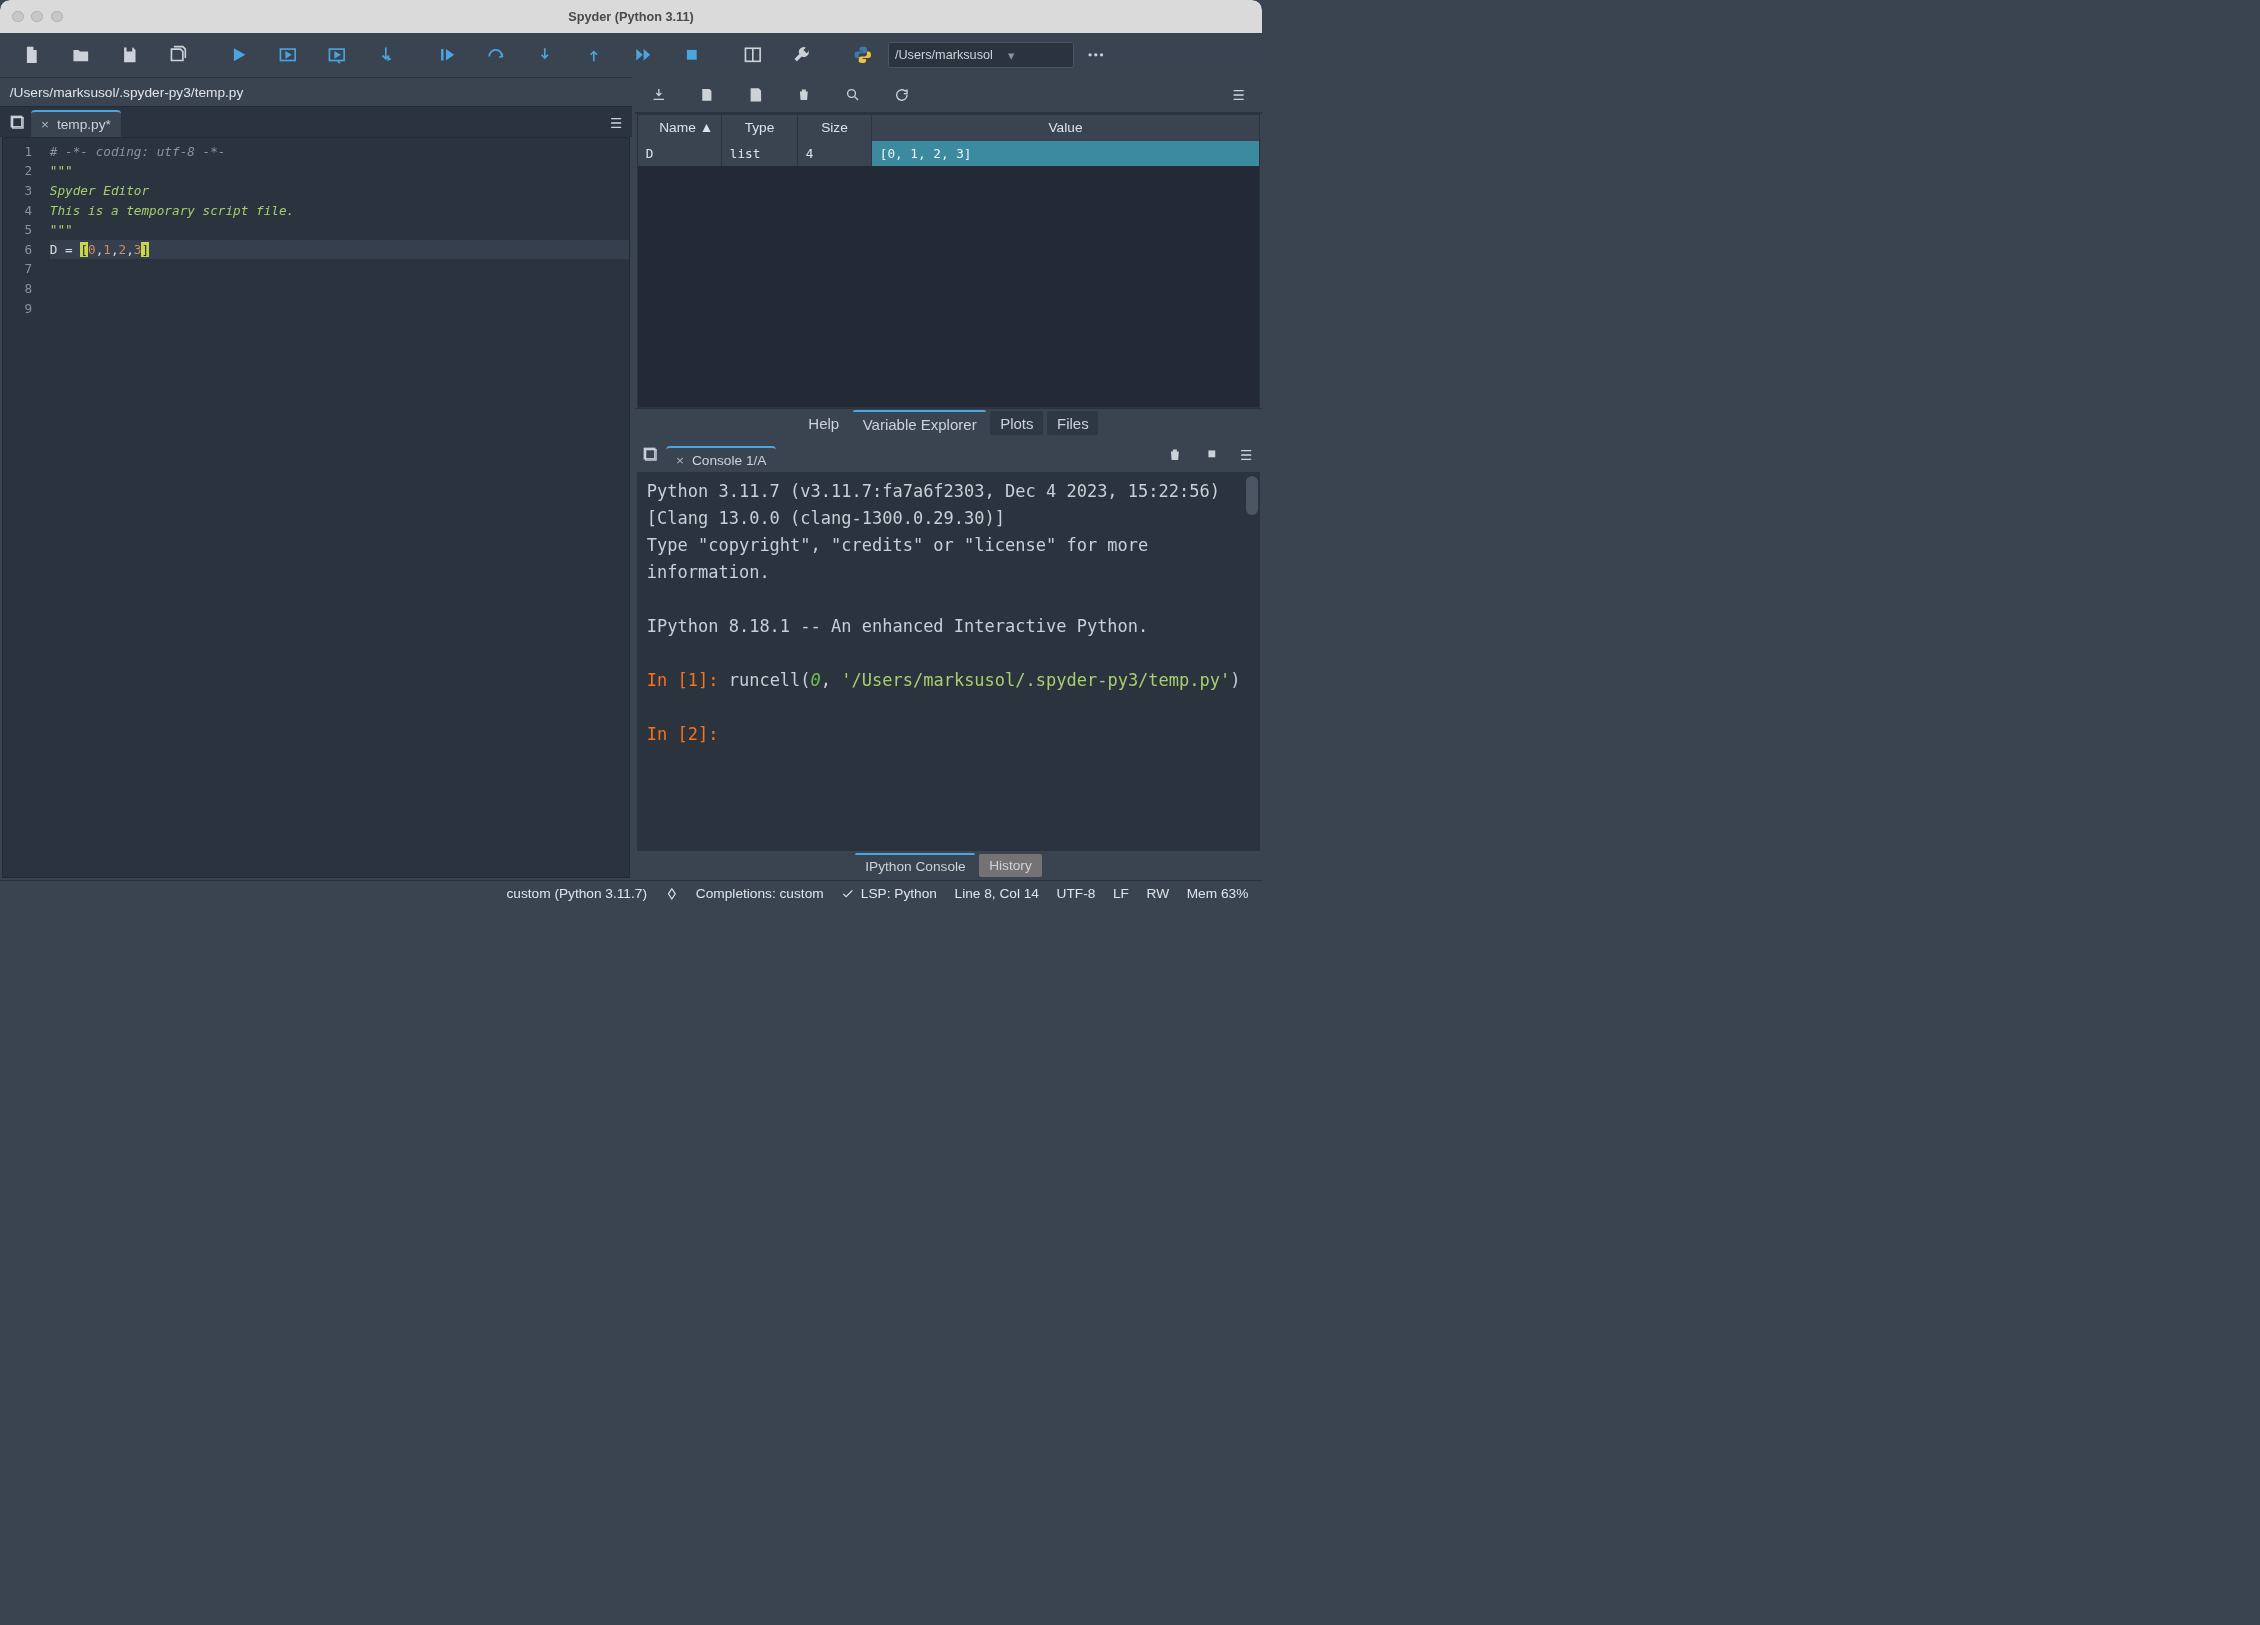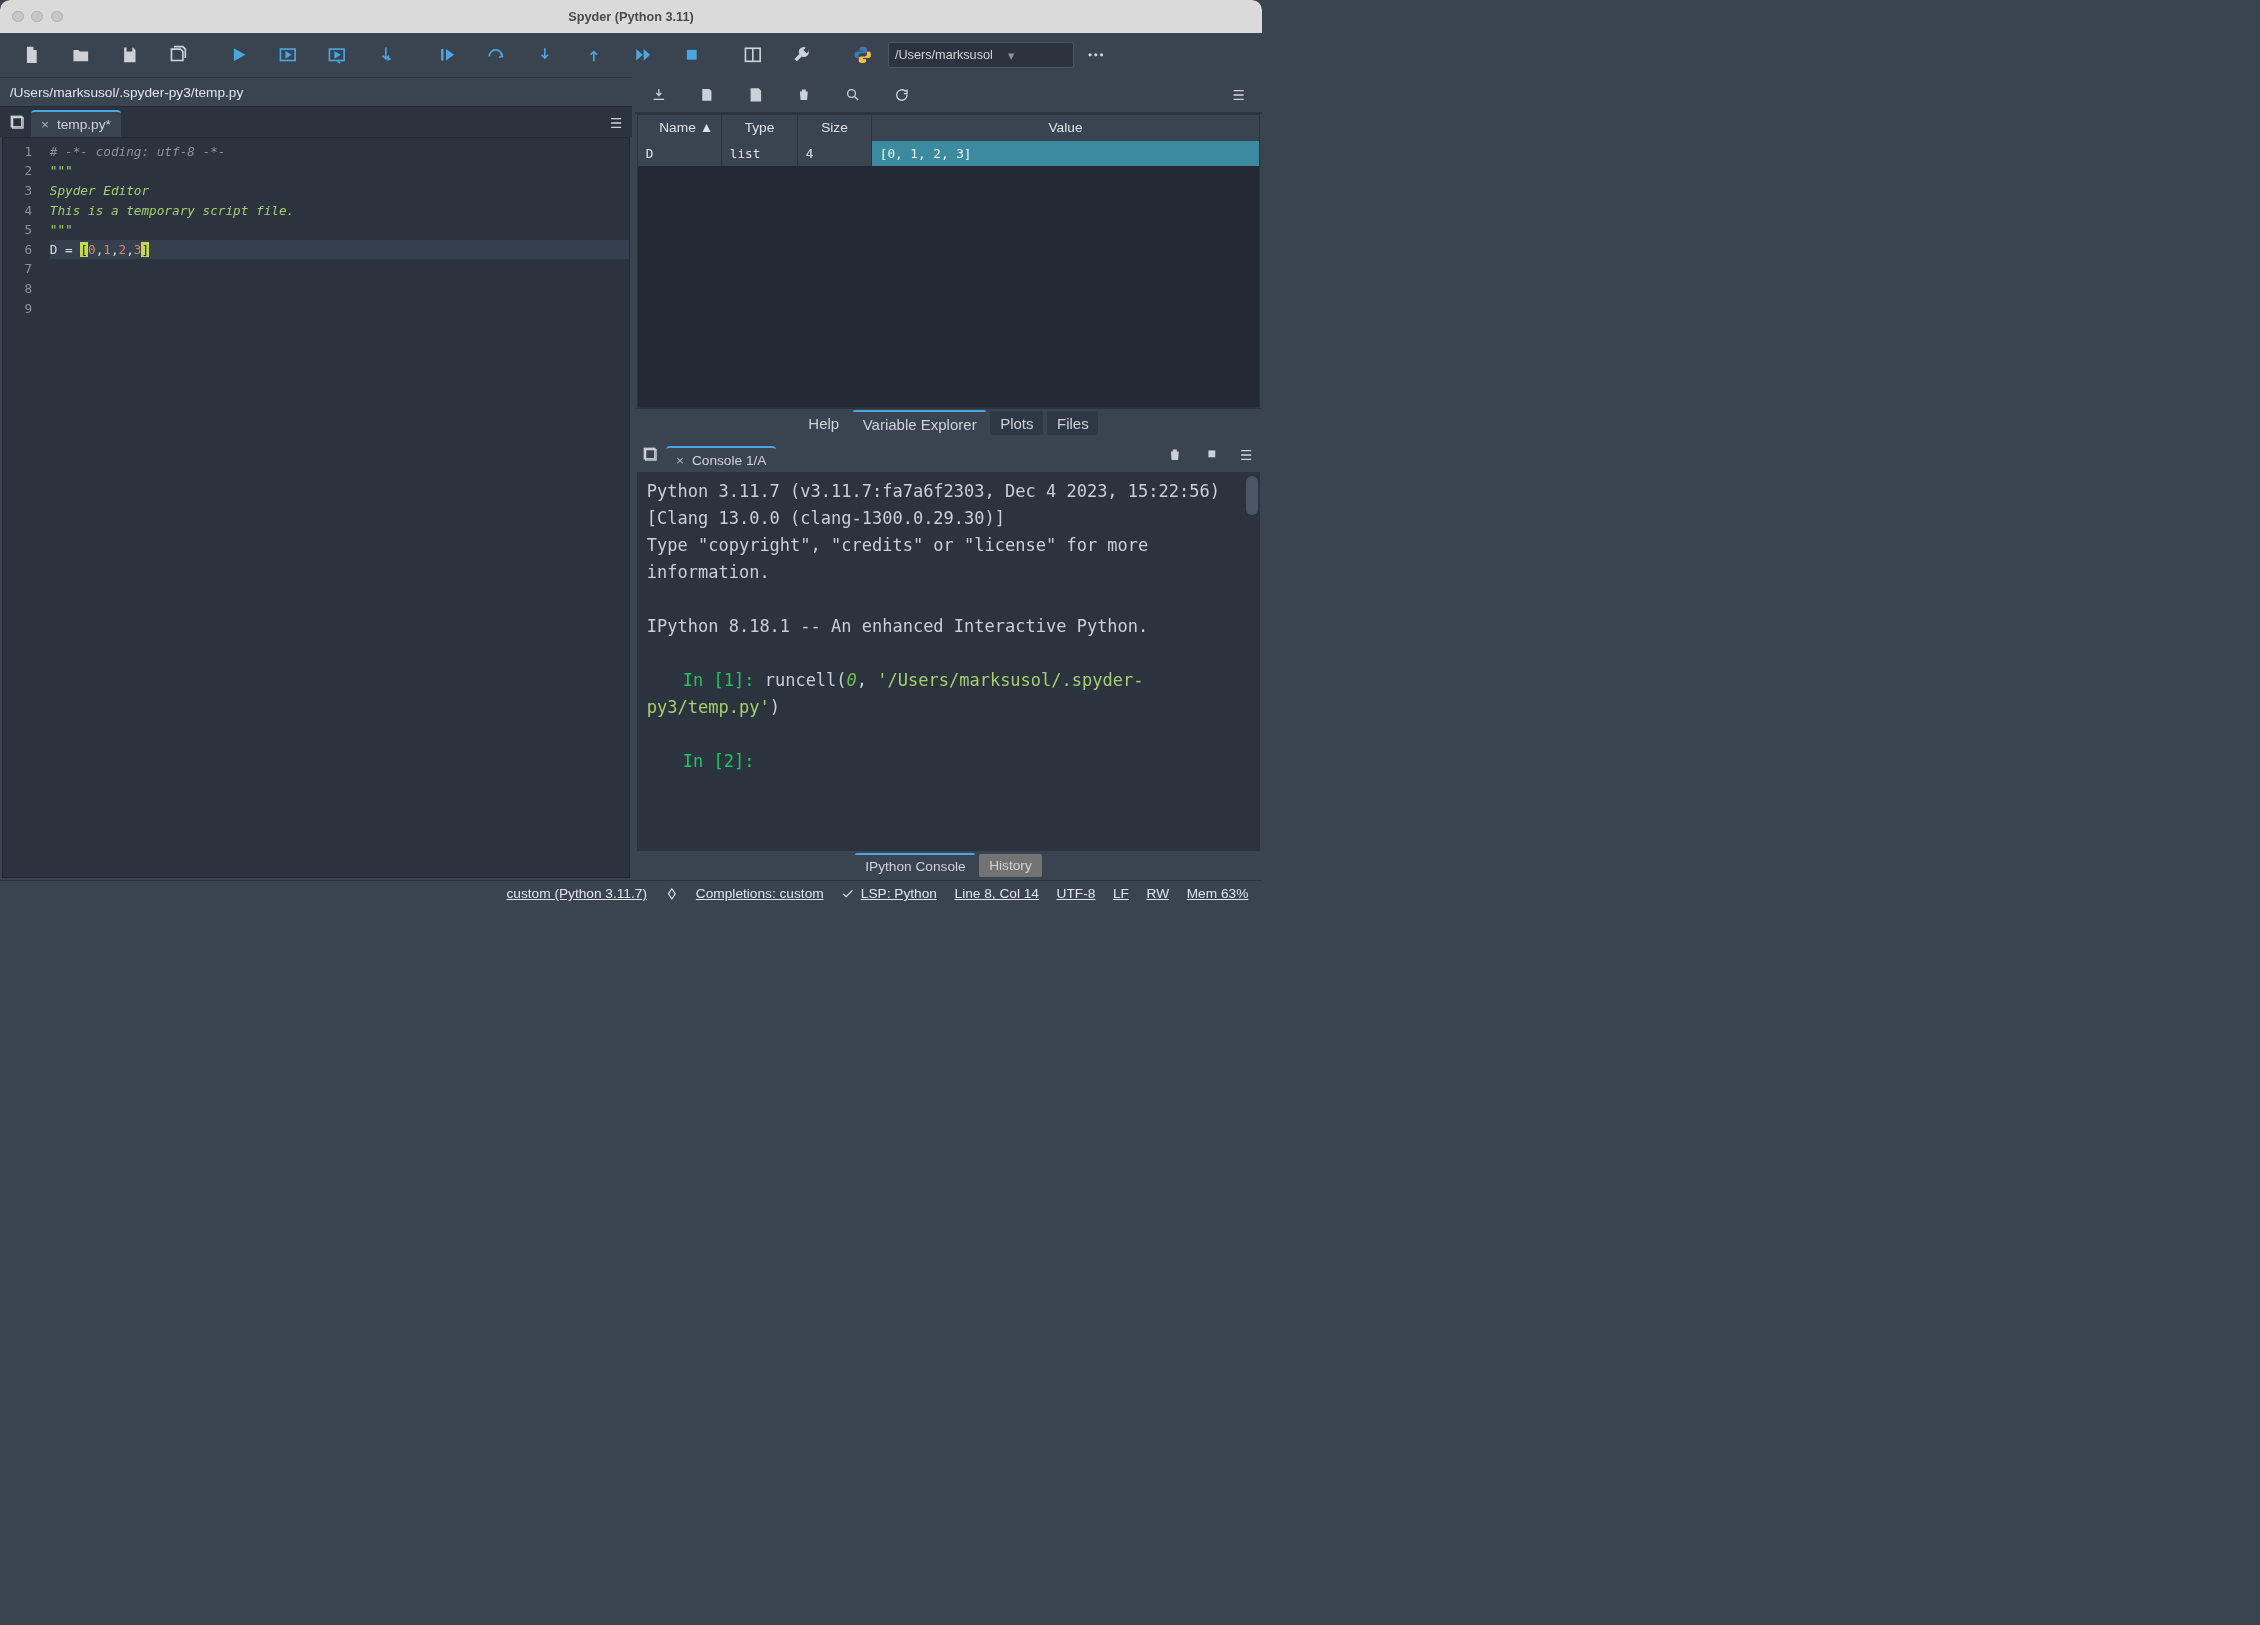--- a/index.html
+++ b/index.html
@@ -166,39 +166,39 @@
     border-top:2px solid #4aa5e0; font-size:13.7px;
     border-top-left-radius:3.9px; border-top-right-radius:3.9px;
   }
   .console-tab-header .right-icons { margin-left:auto; display:flex; gap:21.6px; padding:0 9.8px 5.9px 0; color:#cdd2d9; }
   .console-tab-header .right-icons span { cursor:pointer; }
   .console-body {
     flex:1; background:#2b333e; margin:0 2px; padding:5.9px 9.8px;
     font-size:17px; line-height:27px; overflow:auto; color:#c9cfd6;
     position:relative;
   }
-  .console-body .green { color:#22c55e;margin-left:36px; }
+  .console-body .green { color:#f97316; }
   .console-body .greeni { color:#6fbf4d; font-style:italic; }
   .console-body .str { color:#a7ce6f; }
   .console-scrollbar { position:absolute; right:2px; top:3.9px; width:11.8px; height:39px; background:#4b5563; border-radius:5.9px; }
 
   .console-tabs {
     height:29px; display:flex; align-items:center; justify-content:center; gap:3.9px;
     background:#3a4451;
   }
   .console-tabs .vt { padding:3.9px 9.8px; background:#737373; color:#cdd2d9; cursor:pointer; font-size:13.7px; border-radius:2px; }
   .console-tabs .vt.active { border-top:2px solid #4aa5e0; background:#3a4451; }
 
   
   .statusbar {
     height:27.4px; background:#3a4451; border-top:1px solid #2b333e;
     display:flex; align-items:center; justify-content:flex-end;
     gap:17.6px; padding:0 13.7px; font-size:13.7px; color:#dfe4ea;
   }
-  .statusbar .sb-item { display:flex; align-items:center; gap:5.9px;text-decoration:underline; }
+  .statusbar .sb-item { display:flex; align-items:center; gap:5.9px; }
   .statusbar svg { width:13.7px; height:13.7px; }
 
   .ham-lines::before { content:"\2630"; }
 </style>
 </head>
 <body>
 
 <div class="titlebar">
   <div class="traffic-lights">
     <div class="dot"></div>

